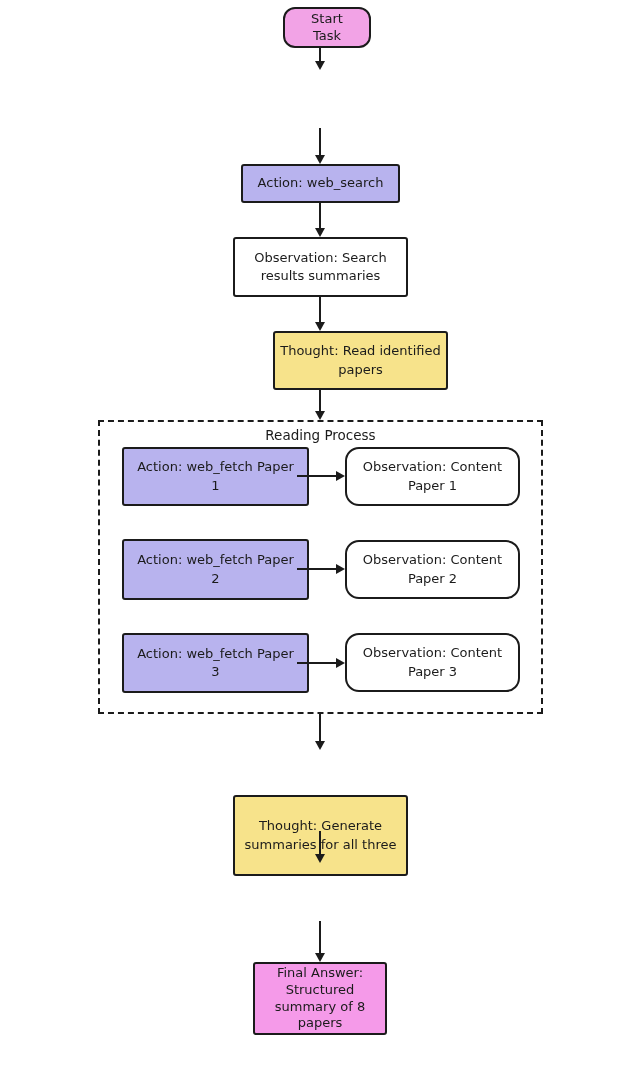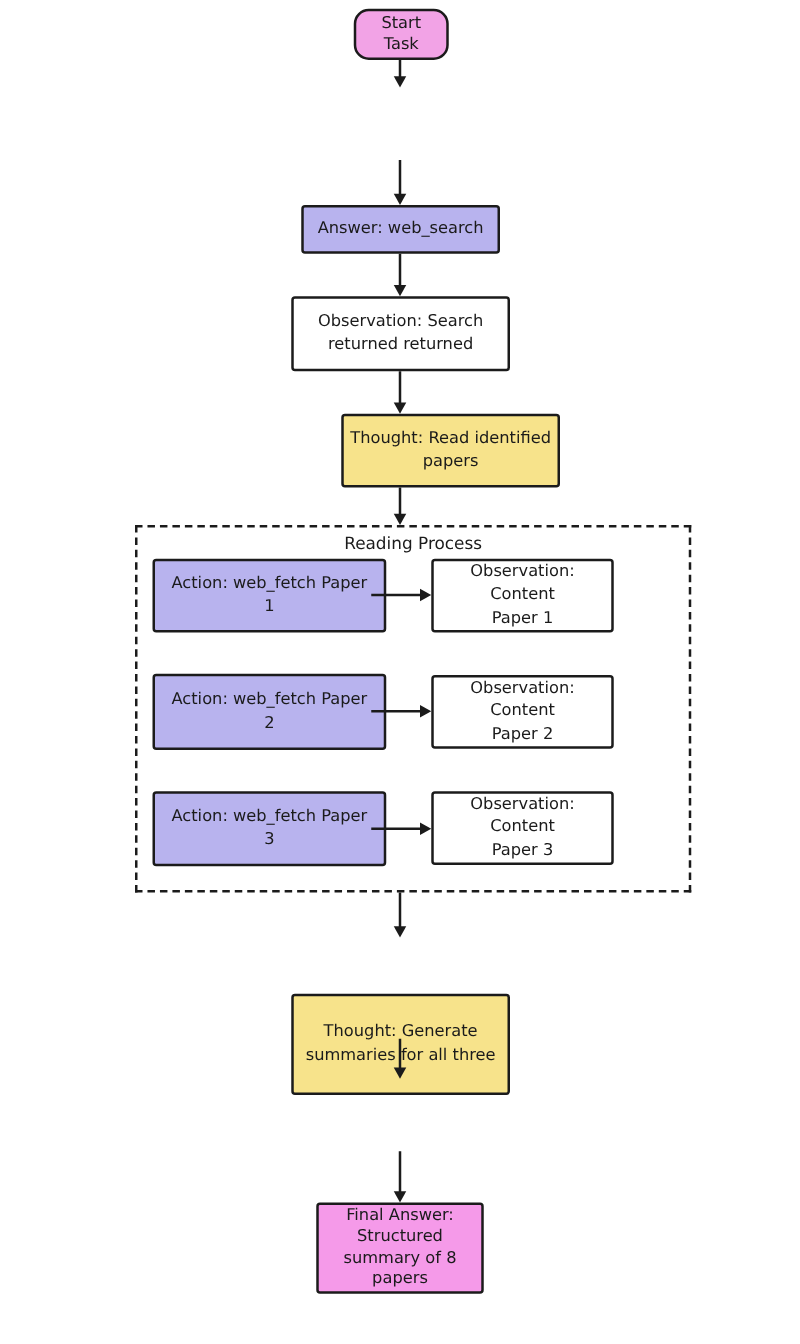--- a/index.html
+++ b/index.html
@@ -24,21 +24,21 @@
     display: flex;
     align-items: center;
     justify-content: center;
     text-align: center;
     white-space: pre-line;
     font-size: 13px;
     line-height: 1.42;
     padding: 2px 4px;
   }
   .start {
-    left: 283px; top: 7px; width: 76px; height: 41px;
+    left: 283px; top: 7px; width: 88px; height: 41px;
     background: var(--start-fill, #f2a3e6);
     border-radius: 12px;
     line-height: 1.3;
   }
   .thought { background: var(--thought-fill, #f7e38b); }
   .action  { background: var(--action-fill, #b8b3ee); }
   .obs     { background: var(--observation-fill, #ffffff); }
   .final {
     left: 253px; top: 962px; width: 134px; height: 73px;
     background: var(--final-fill, #f59ae9);
@@ -46,32 +46,32 @@
   }
   .thought-search { left: 233px; top: 70px;  width: 175px; height: 58px; }
   .action-search  { left: 241px; top: 164px; width: 159px; height: 39px; }
   .obs-search     { left: 233px; top: 237px; width: 175px; height: 60px; }
   .thought-read   { left: 233px; top: 331px; width: 175px; height: 59px; margin-left: 40px; }
   .thought-gen    { left: 233px; top: 750px; width: 175px; height: 81px; margin-top: 45px; }
   .action-gen     { left: 233px; top: 863px; width: 175px; height: 58px; }
 
   .group {
     position: absolute;
-    left: 108px; top: 420px; width: 445px; height: 294px;
+    left: 98px; top: 420px; width: 445px; height: 294px;
     box-sizing: border-box;
     border: 2px dashed var(--stroke, #1b1b1b);
   }
   .group-title {
     position: absolute;
     left: 0; top: 5px; width: 100%;
     text-align: center;
     font-size: 13.5px;
   }
   .row-action { left: 122px; width: 187px; height: 59px; }
-  .row-obs    { left: 345px; width: 146px; height: 59px; }
+  .row-obs    { left: 345px; width: 175px; height: 59px; border-radius: 14px; }
   .r1 { top: 447px; }
   .r2 { top: 539px; height: 61px; }
   .r2o { top: 540px; }
   .r3 { top: 633px; height: 60px; }
   .r3o { top: 633px; }
 
   .arrow-v {
     position: absolute;
     left: 320px;
     width: 12px;
@@ -121,25 +121,25 @@
 <body>
 
 <div class="canvas">
 
   <div class="node start">Start
 Task</div>
   <div class="arrow-v" style="top:48px;height:22px"></div>
 
   <div class="arrow-v" style="top:128px;height:36px"></div>
 
-  <div class="node action action-search">Answer: web_search</div>
+  <div class="node action action-search">Action: web_search</div>
   <div class="arrow-v" style="top:203px;height:34px"></div>
 
   <div class="node obs obs-search">Observation: Search
-returned returned</div>
+results summaries</div>
   <div class="arrow-v" style="top:297px;height:34px"></div>
 
   <div class="node thought thought-read">Thought: Read identified
 papers</div>
   <div class="arrow-v" style="top:390px;height:30px"></div>
 
   <div class="group">
     <div class="group-title">Reading Process</div>
   </div>
 

